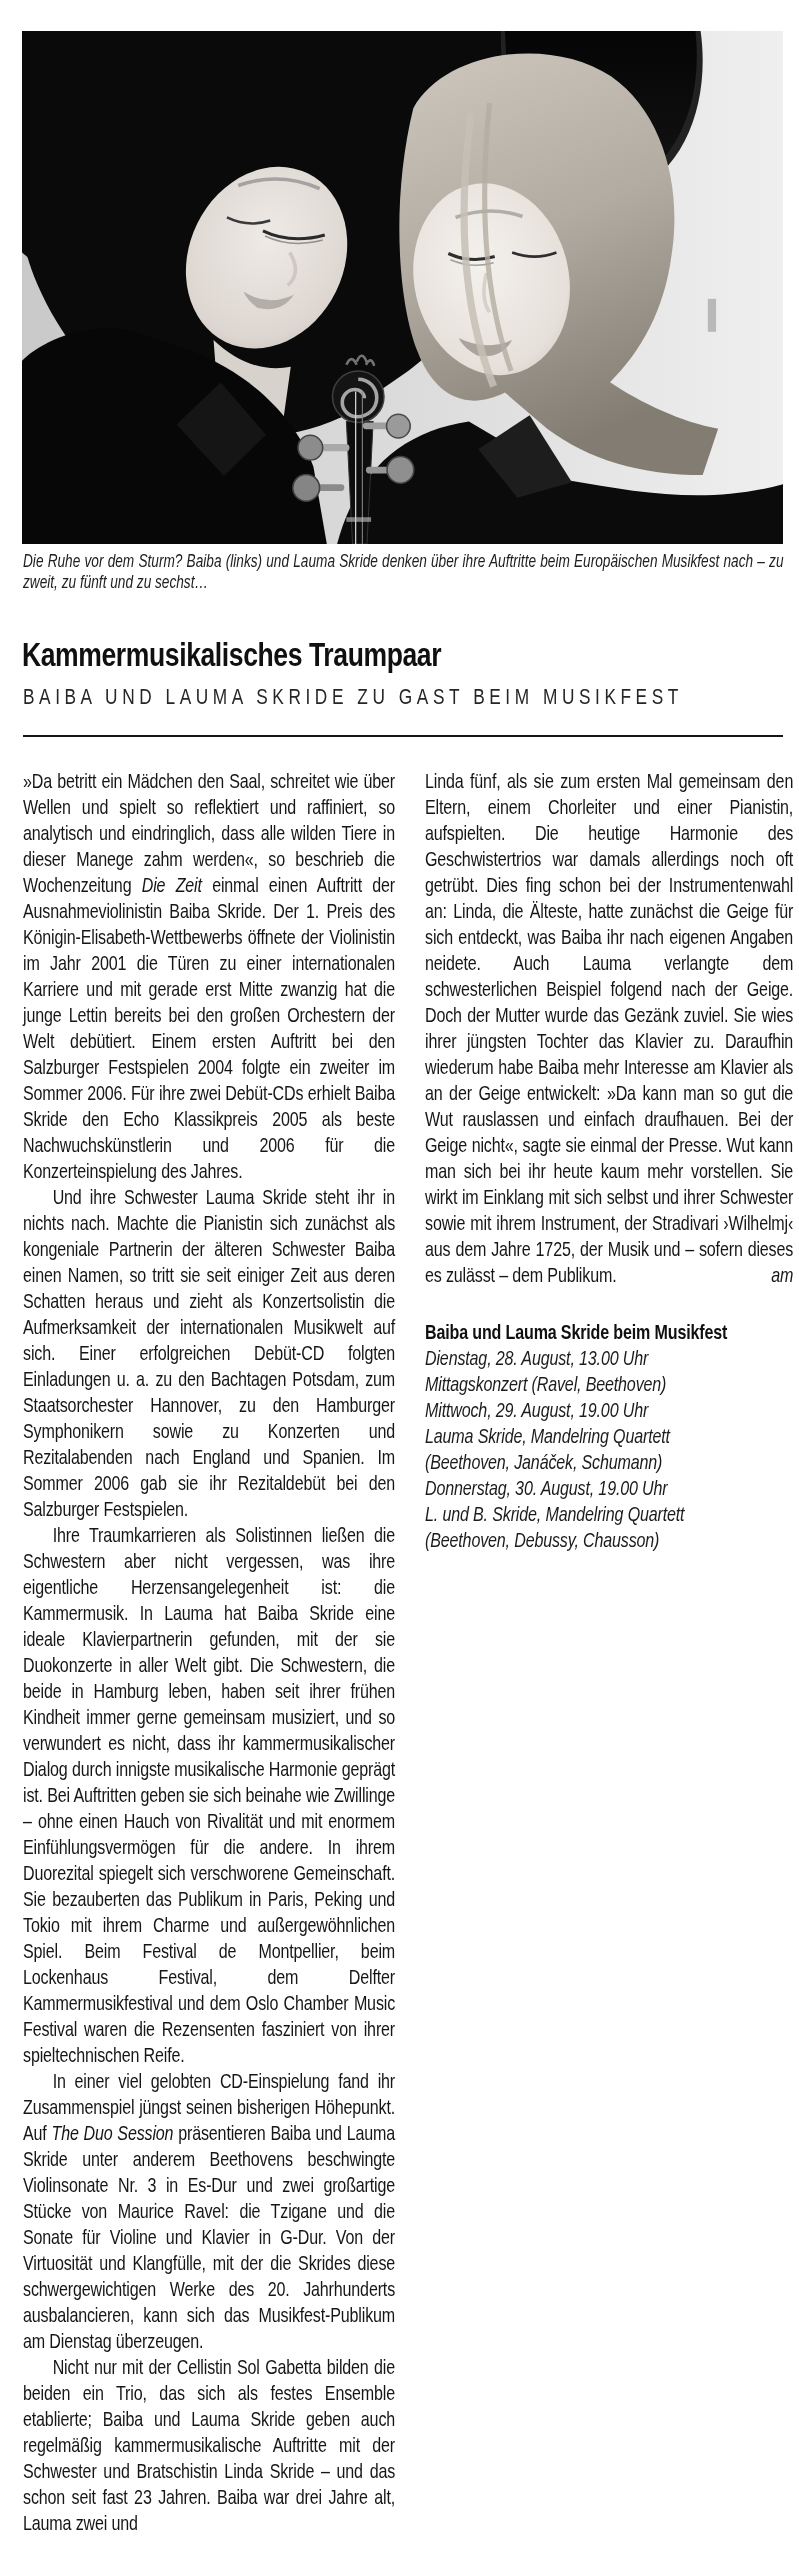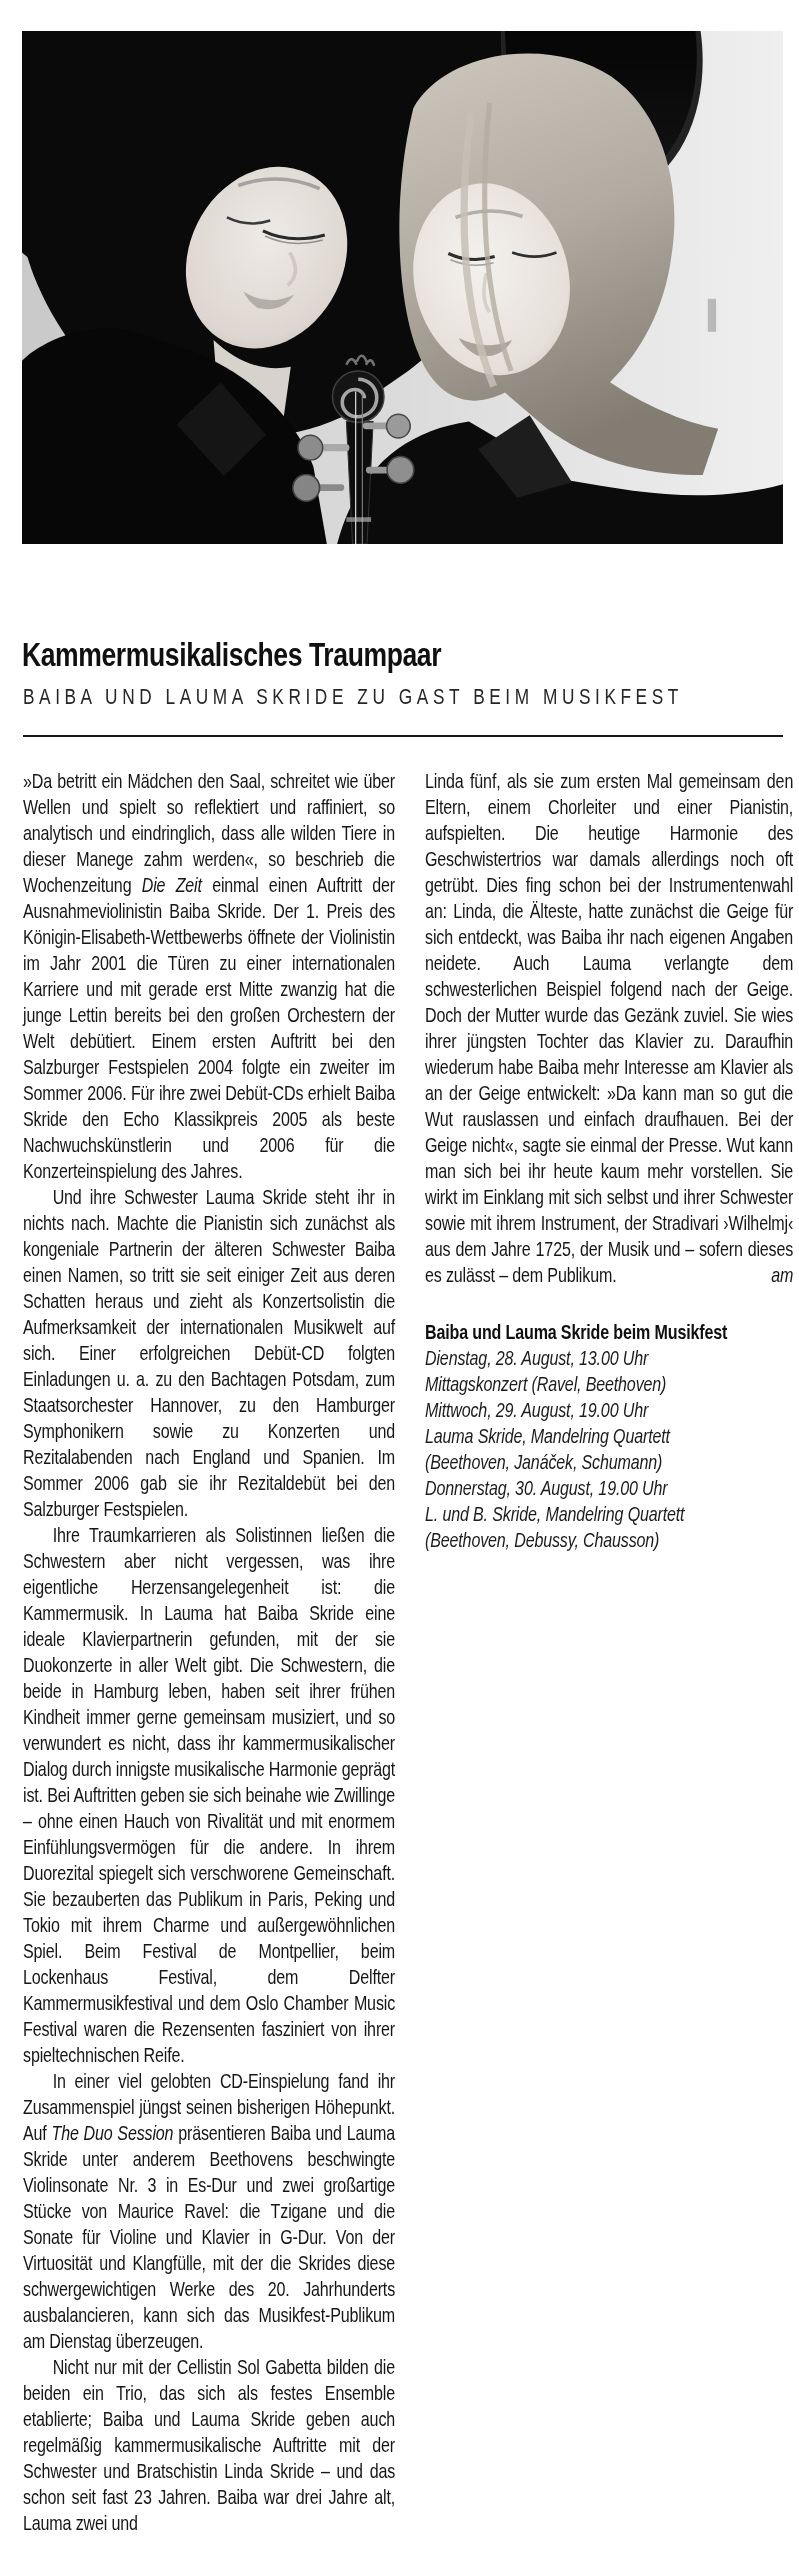--- a/index.html
+++ b/index.html
@@ -156,20 +156,23 @@
         <rect x="574" y="880" width="52" height="13" rx="6" fill="#8a8a8a"></rect>
         <circle cx="552" cy="887" r="26" fill="#858585" stroke="#404040" stroke-width="3"></circle>
 
         <line x1="648" y1="700" x2="648" y2="996" stroke="#cfcfcf" stroke-width="2.5"></line>
         <line x1="661" y1="700" x2="661" y2="996" stroke="#8a8a8a" stroke-width="2"></line>
         <rect x="630" y="944" width="48" height="9" fill="#c9c9c9" opacity="0.6"></rect>
       </g>
     </svg>
   </figure>
 
+  <div class="caption">
+    <p class="cond">Die Ruhe vor dem Sturm? Baiba (links) und Lauma Skride denken über ihre Auftritte beim Europäischen Musikfest nach – zu zweit, zu fünft und zu sechst…</p>
+  </div>
 
   <h1 class="headline">
     <span class="cond">Kammermusikalisches Traumpaar</span>
   </h1>
 
   <h2 class="subheadline">
     <span class="cond">BAIBA UND LAUMA SKRIDE ZU GAST BEIM MUSIKFEST</span>
   </h2>
 
   <div class="rule"></div>

